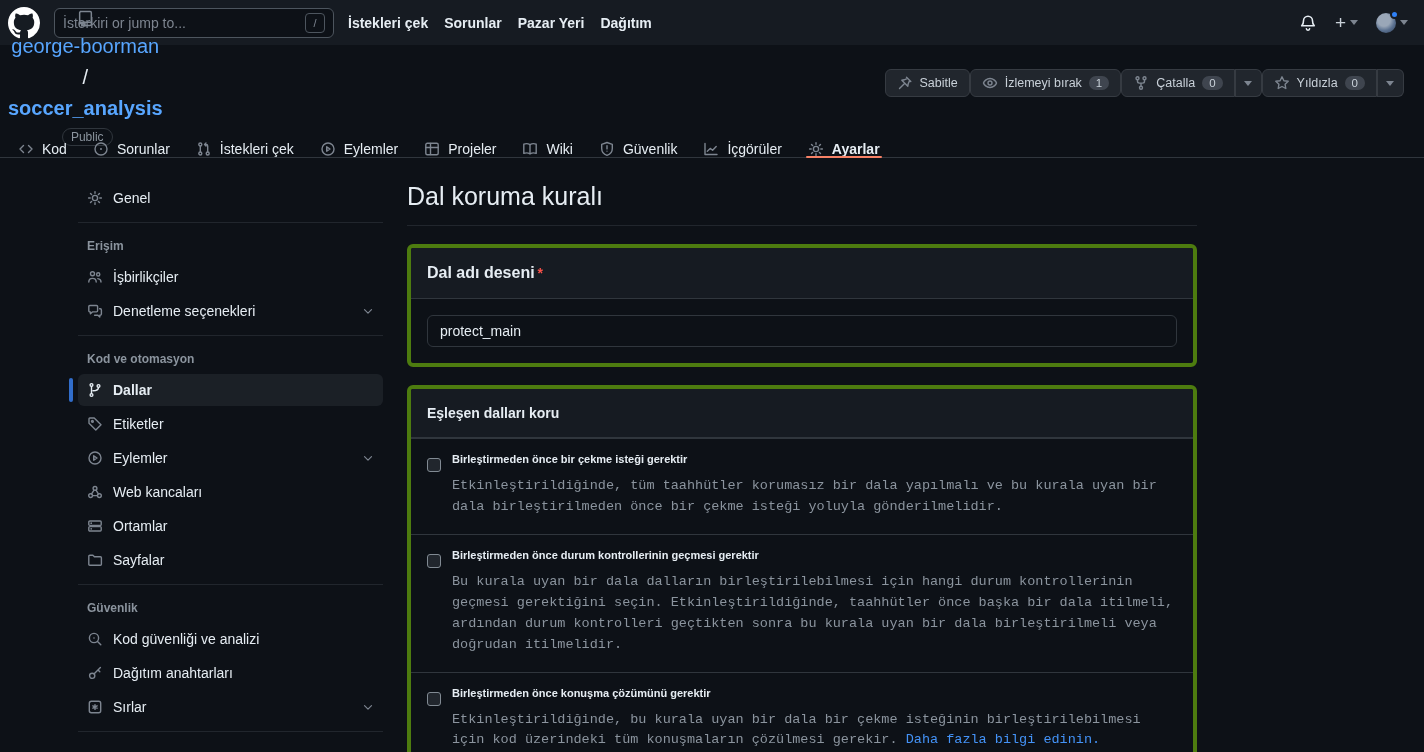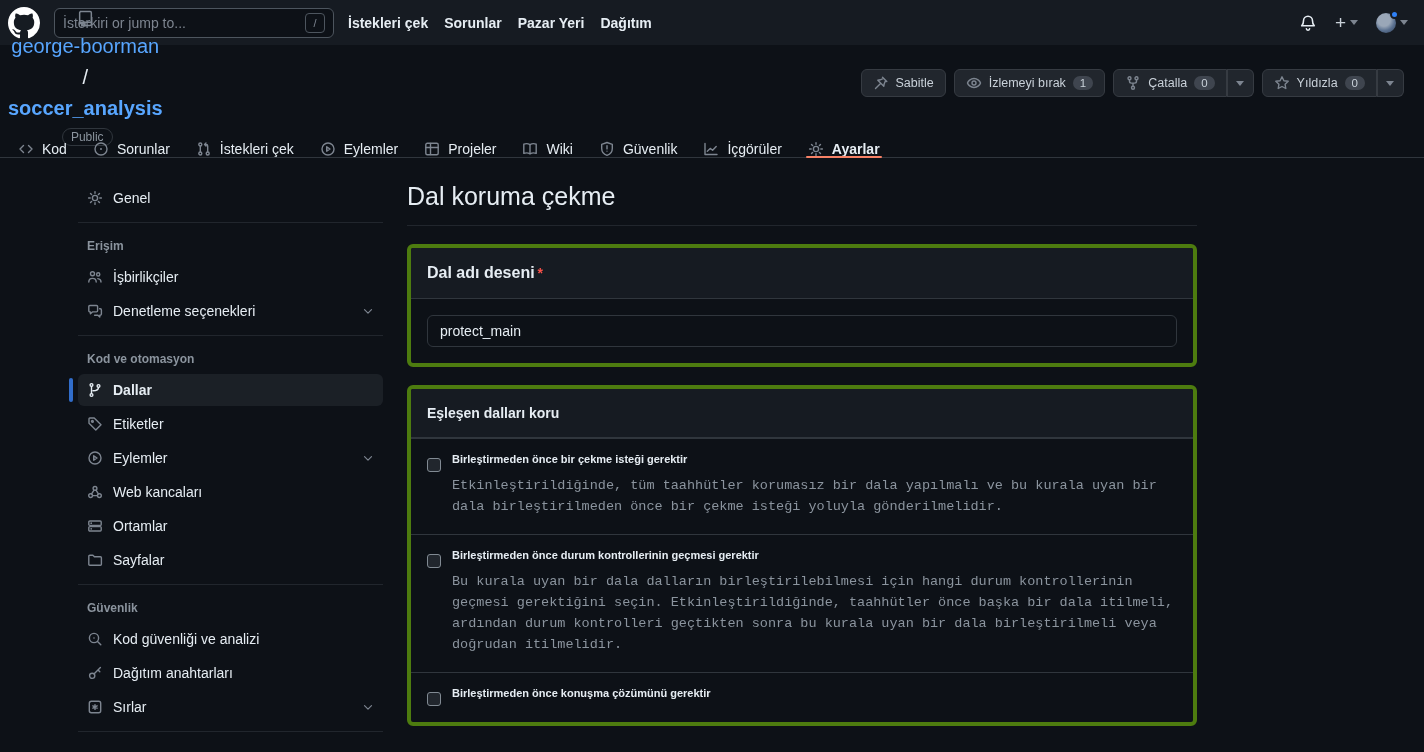--- a/index.html
+++ b/index.html
@@ -35,21 +35,21 @@
                  background:#2f81f7; border:2px solid #161b22; }
 
   
   .repo-row { height:56px; display:flex; align-items:center; padding:10px 20px 0 8px; }
   .repo-title { display:flex; align-items:center; gap:8px; font-size:20px;flex-direction:column; }
   .repo-title .owner, .repo-title .name { color:#58a6ff; text-decoration:none; cursor:pointer; }
   .repo-title .name { font-weight:700; }
   .repo-title .sep { color:#e6edf3; }
   .vis-pill { border:1px solid #30363d; border-radius:2em; color:#8b949e; font-size:12px; font-weight:500;
               padding:1px 8px; margin-left:4px; }
-  .repo-actions { margin-left:auto; display:flex; gap:8px;margin-top:10px; }
+  .repo-actions { margin-left:auto; display:flex; gap:0;margin-top:10px; }
   .btn { height:28px; background:#21262d; border:1px solid #363b42; border-radius:6px; color:#c9d1d9;
          font-size:12.5px; font-weight:500; display:flex; align-items:center; gap:7px; padding:0 11px; cursor:pointer; }
   .btn svg { flex:none; }
   .counter { background:rgba(110,118,129,.4); border-radius:2em; padding:1px 7px; font-size:11.5px; color:#c9d1d9; }
   .split { display:flex; }
   .split .btn.main-part { border-top-right-radius:0; border-bottom-right-radius:0; }
   .split .btn.caret-part { border-top-left-radius:0; border-bottom-left-radius:0; border-left:none; padding:0 9px;
                            box-shadow:inset 1px 0 0 #363b42; }
 
   
@@ -375,21 +375,21 @@
       <span>Sırlar</span>
       <svg class="chev ic" width="14" height="14" viewBox="0 0 16 16">
           <path d="M4 6.5 8 10.5 12 6.5"></path>
         </svg>
     </div>
 
     <div class="side-divider"></div>
   </div>
 
   <div class="main">
-    <h1 class="page-title">Dal koruma çekme</h1>
+    <h1 class="page-title">Dal koruma kuralı</h1>
     <div class="title-divider"></div>
 
     <div class="card">
       <div class="card-head">
         <span class="lbl">Dal adı deseni</span><span class="req">*</span>
       </div>
       <div class="card-body">
         <input class="text-input" type="text" value="protect_main" style="">
       </div>
     </div>
@@ -412,17 +412,18 @@
         <div>
           <div class="opt-label">Birleştirmeden önce durum kontrollerinin geçmesi gerektir</div>
           <div class="opt-desc">Bu kurala uyan bir dala dalların birleştirilebilmesi için hangi durum kontrollerinin geçmesi gerektiğini seçin. Etkinleştirildiğinde, taahhütler önce başka bir dala itilmeli, ardından durum kontrolleri geçtikten sonra bu kurala uyan bir dala birleştirilmeli veya doğrudan itilmelidir.</div>
         </div>
       </div>
 
       <div class="opt-row">
         <input type="checkbox" class="cbx" style="">
         <div>
           <div class="opt-label">Birleştirmeden önce konuşma çözümünü gerektir</div>
+          <div class="opt-desc"><span>Etkinleştirildiğinde, bu kurala uyan bir dala bir çekme isteğinin birleştirilebilmesi için kod üzerindeki tüm konuşmaların çözülmesi gerekir.</span> <a>Daha fazla bilgi edinin.</a></div>
         </div>
       </div>
     </div>
   </div>
 </div>
 
 </body></html>

